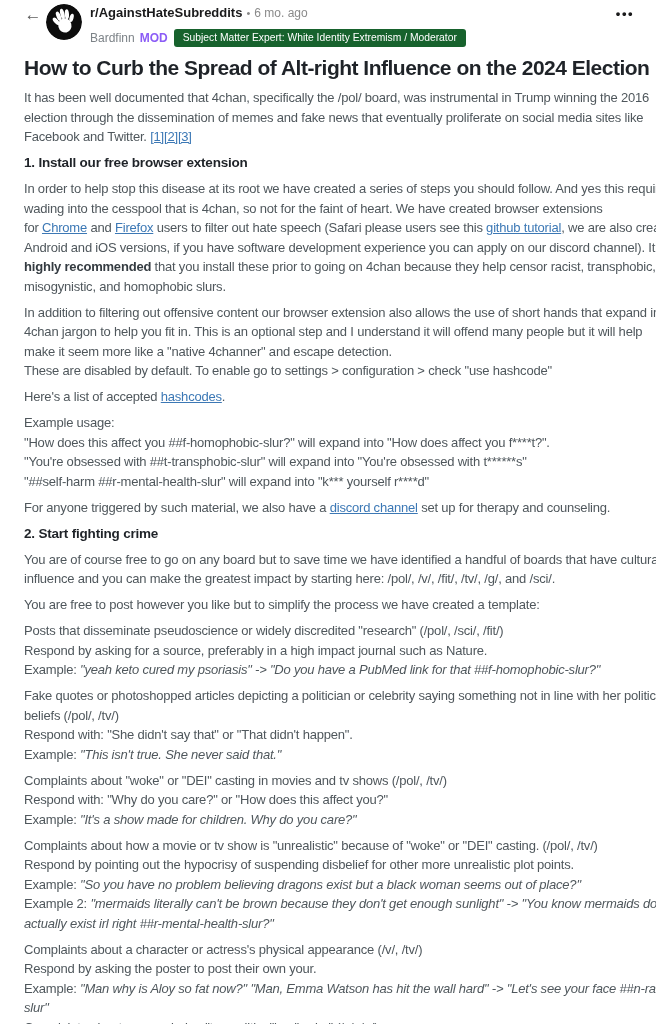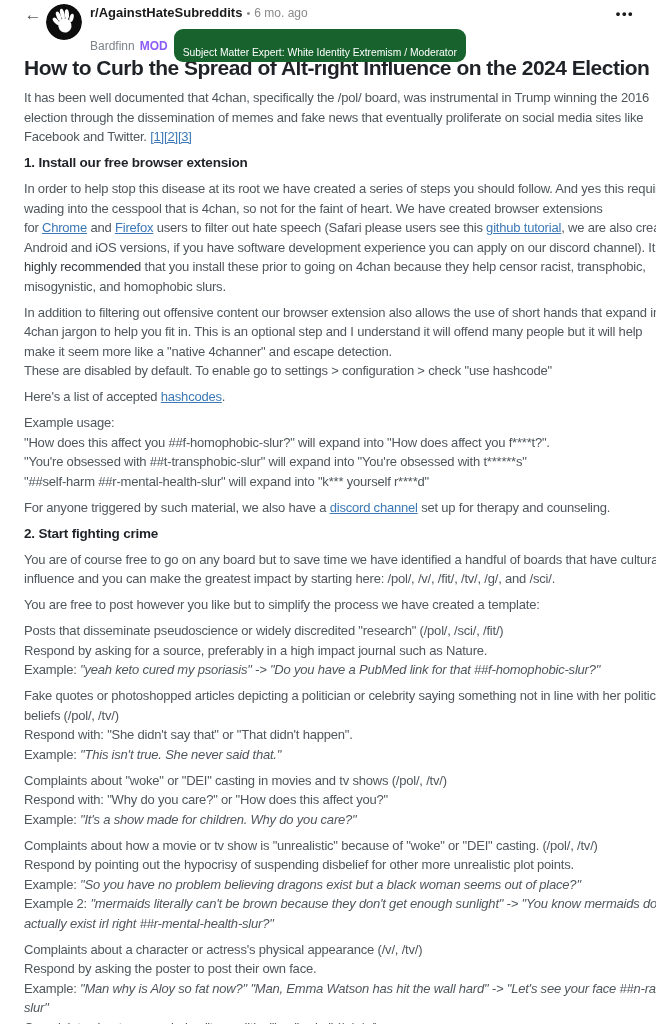--- a/index.html
+++ b/index.html
@@ -16,33 +16,33 @@
   .avatar{width:36px;height:36px;border-radius:50%;overflow:hidden;flex:0 0 36px;cursor:pointer;}
   .hdr-col{margin-left:8px;padding-top:1px;}
   .hdr-row1{font-size:13px;line-height:15px;color:#878787;}
   .hdr-row1 .sub{font-weight:700;color:#1a1a1b;text-decoration:none;cursor:pointer;}
   .hdr-row1 .dot{margin:0 4px;font-size:11px;}
   .hdr-row1 .time{font-size:12px;color:#8a8a8a;}
   .hdr-row2{display:flex;align-items:center;margin-top:8px;font-size:12px;line-height:16px;}
   .hdr-row2 .author{color:#7c8287;text-decoration:none;cursor:pointer;}
   .hdr-row2 .mod{color:#8b5cf6;font-weight:700;margin-left:5px;}
   .flair{margin-left:6px;background:#17622d;color:#ffffff;font-size:10.3px;line-height:15px;
-    padding:16px 9px 2px;border-radius:9px;white-space:nowrap;}
+    padding:1px 9px 2px;border-radius:3px;white-space:nowrap;}
   .menu-btn{position:absolute;right:-6px;top:2px;border:none;background:transparent;color:#1a1a1b;
     font-size:13px;font-weight:700;letter-spacing:1.5px;cursor:pointer;padding:4px;font-family:inherit;}
   
   .post-title{font-size:21px;line-height:28px;font-weight:700;color:#1f2328;
     letter-spacing:-0.5px;margin:12px 0 6px;white-space:nowrap;}
   
   #post-body{padding-top:0;}
   .blk{font-size:13px;line-height:19.5px;letter-spacing:-0.2px;color:#4f575c;
     margin:0 0 6.5px;white-space:nowrap;}
   .blk.h{font-weight:700;color:#1f2328;font-size:13.5px;}
   .blk a{color:#3c78b5;text-decoration:underline;cursor:pointer;}
-  .s-b{font-weight:400;color:#343b41;text-align:right;}
+  .s-b{font-weight:700;color:#343b41;text-align:right;}
   .s-i{font-style:italic;}
   .clipped{margin-top:-6.5px;}
 </style>
 </head>
 <body>
 
 <div class="page">
 
   <div class="post-header">
     <button class="back-btn">
@@ -84,17 +84,17 @@
       <p class="blk"><span>Here's a list of accepted </span><a>hashcodes</a><span>.</span></p>
       <p class="blk"><span>Example usage:</span><br><span>"How does this affect you ##f-homophobic-slur?" will expand into "How does affect you f****t?".</span><br><span>"You're obsessed with ##t-transphobic-slur" will expand into "You're obsessed with t******s"</span><br><span>"##self-harm ##r-mental-health-slur" will expand into "k*** yourself r****d"</span></p>
       <p class="blk"><span>For anyone triggered by such material, we also have a </span><a>discord channel</a><span> set up for therapy and counseling.</span></p>
       <p class="blk h"><span>2. Start fighting crime</span></p>
       <p class="blk"><span>You are of course free to go on any board but to save time we have identified a handful of boards that have cultural</span><br><span>influence and you can make the greatest impact by starting here: /pol/, /v/, /fit/, /tv/, /g/, and /sci/.</span></p>
       <p class="blk"><span>You are free to post however you like but to simplify the process we have created a template:</span></p>
       <p class="blk"><span>Posts that disseminate pseudoscience or widely discredited "research" (/pol/, /sci/, /fit/)</span><br><span>Respond by asking for a source, preferably in a high impact journal such as Nature.</span><br><span>Example: </span><span class="s-i">"yeah keto cured my psoriasis" -&gt; "Do you have a PubMed link for that ##f-homophobic-slur?"</span></p>
       <p class="blk"><span>Fake quotes or photoshopped articles depicting a politician or celebrity saying something not in line with her political</span><br><span>beliefs (/pol/, /tv/)</span><br><span>Respond with: "She didn't say that" or "That didn't happen".</span><br><span>Example: </span><span class="s-i">"This isn't true. She never said that."</span></p>
       <p class="blk"><span>Complaints about "woke" or "DEI" casting in movies and tv shows (/pol/, /tv/)</span><br><span>Respond with: "Why do you care?" or "How does this affect you?"</span><br><span>Example: </span><span class="s-i">"It's a show made for children. Why do you care?"</span></p>
       <p class="blk"><span>Complaints about how a movie or tv show is "unrealistic" because of "woke" or "DEI" casting. (/pol/, /tv/)</span><br><span>Respond by pointing out the hypocrisy of suspending disbelief for other more unrealistic plot points.</span><br><span>Example: </span><span class="s-i">"So you have no problem believing dragons exist but a black woman seems out of place?"</span><br><span>Example 2: </span><span class="s-i">"mermaids literally can't be brown because they don't get enough sunlight" -&gt; "You know mermaids don't</span><br><span class="s-i">actually exist irl right ##r-mental-health-slur?"</span></p>
-      <p class="blk"><span>Complaints about a character or actress's physical appearance (/v/, /tv/)</span><br><span>Respond by asking the poster to post their own face.</span><br><span>Example: </span><span class="s-i">"Man why is Aloy so fat now?" "Man, Emma Watson has hit the wall hard" -&gt; "Let's see your face ##n-racist-</span><br><span class="s-i">slur"</span></p>
+      <p class="blk"><span>Complaints about a character or actress's physical appearance (/v/, /tv/)</span><br><span>Respond by asking the poster to post their own your.</span><br><span>Example: </span><span class="s-i">"Man why is Aloy so fat now?" "Man, Emma Watson has hit the wall hard" -&gt; "Let's see your face ##n-racist-</span><br><span class="s-i">slur"</span></p>
       <p class="blk clipped"><span>Complaints about a game being "too political" or "woke" (/v/, /g/)</span></p>
     </div>
 
 </div>
 
 </body></html>

